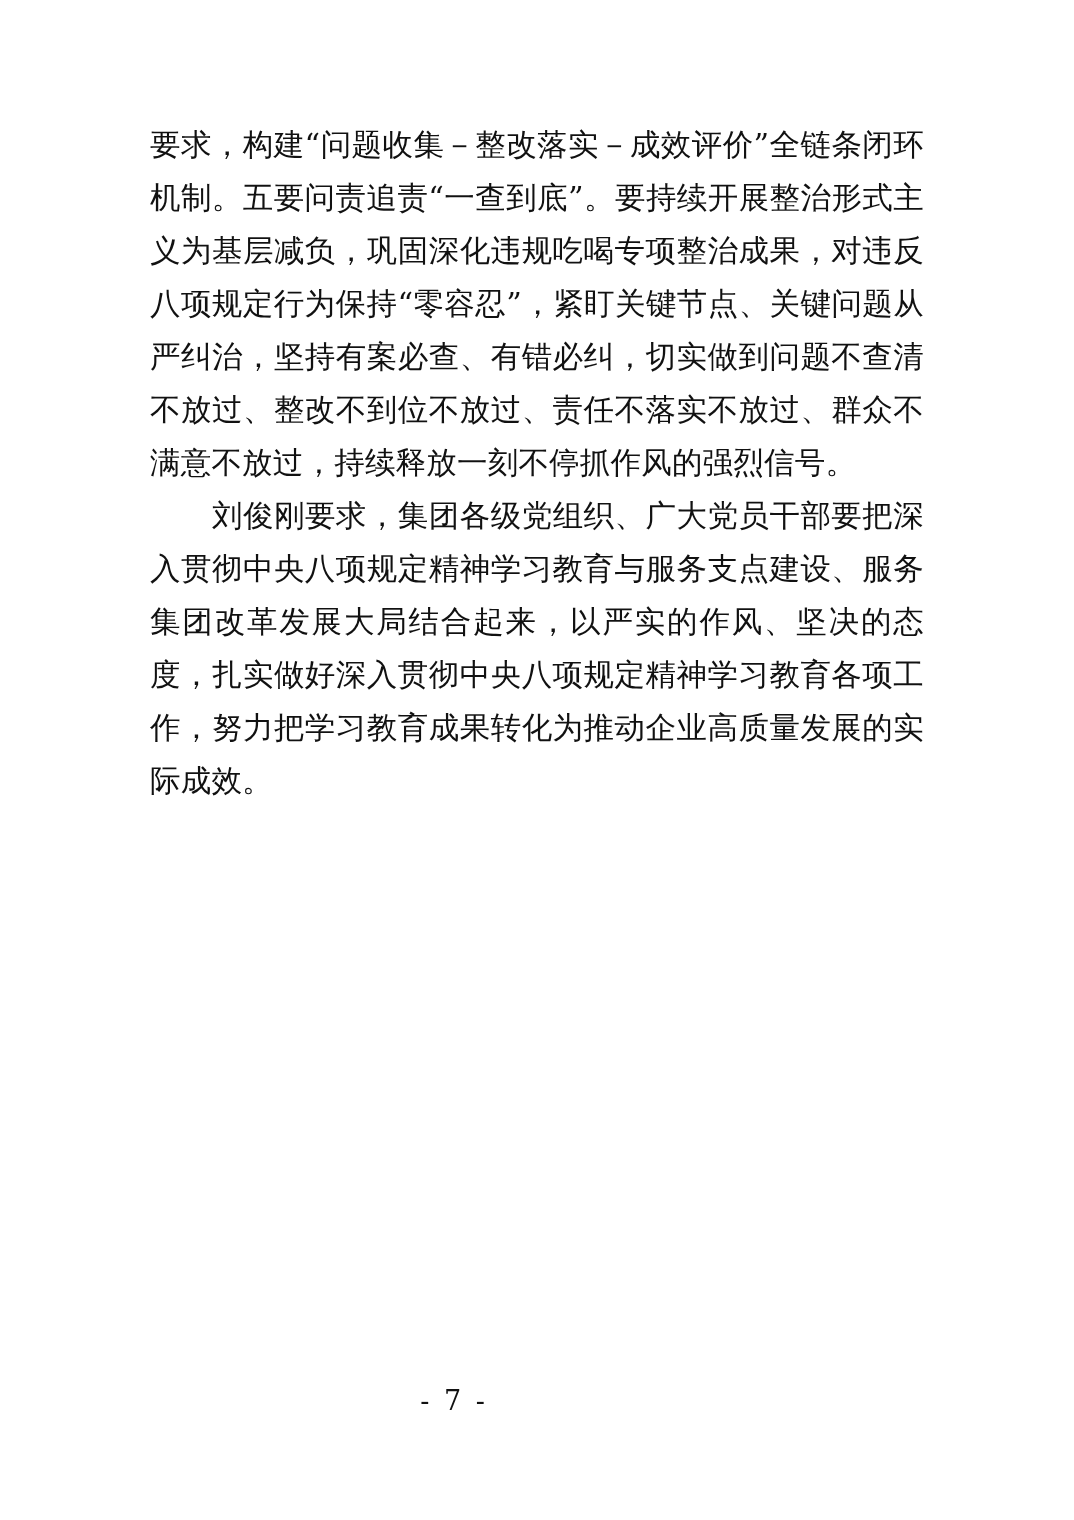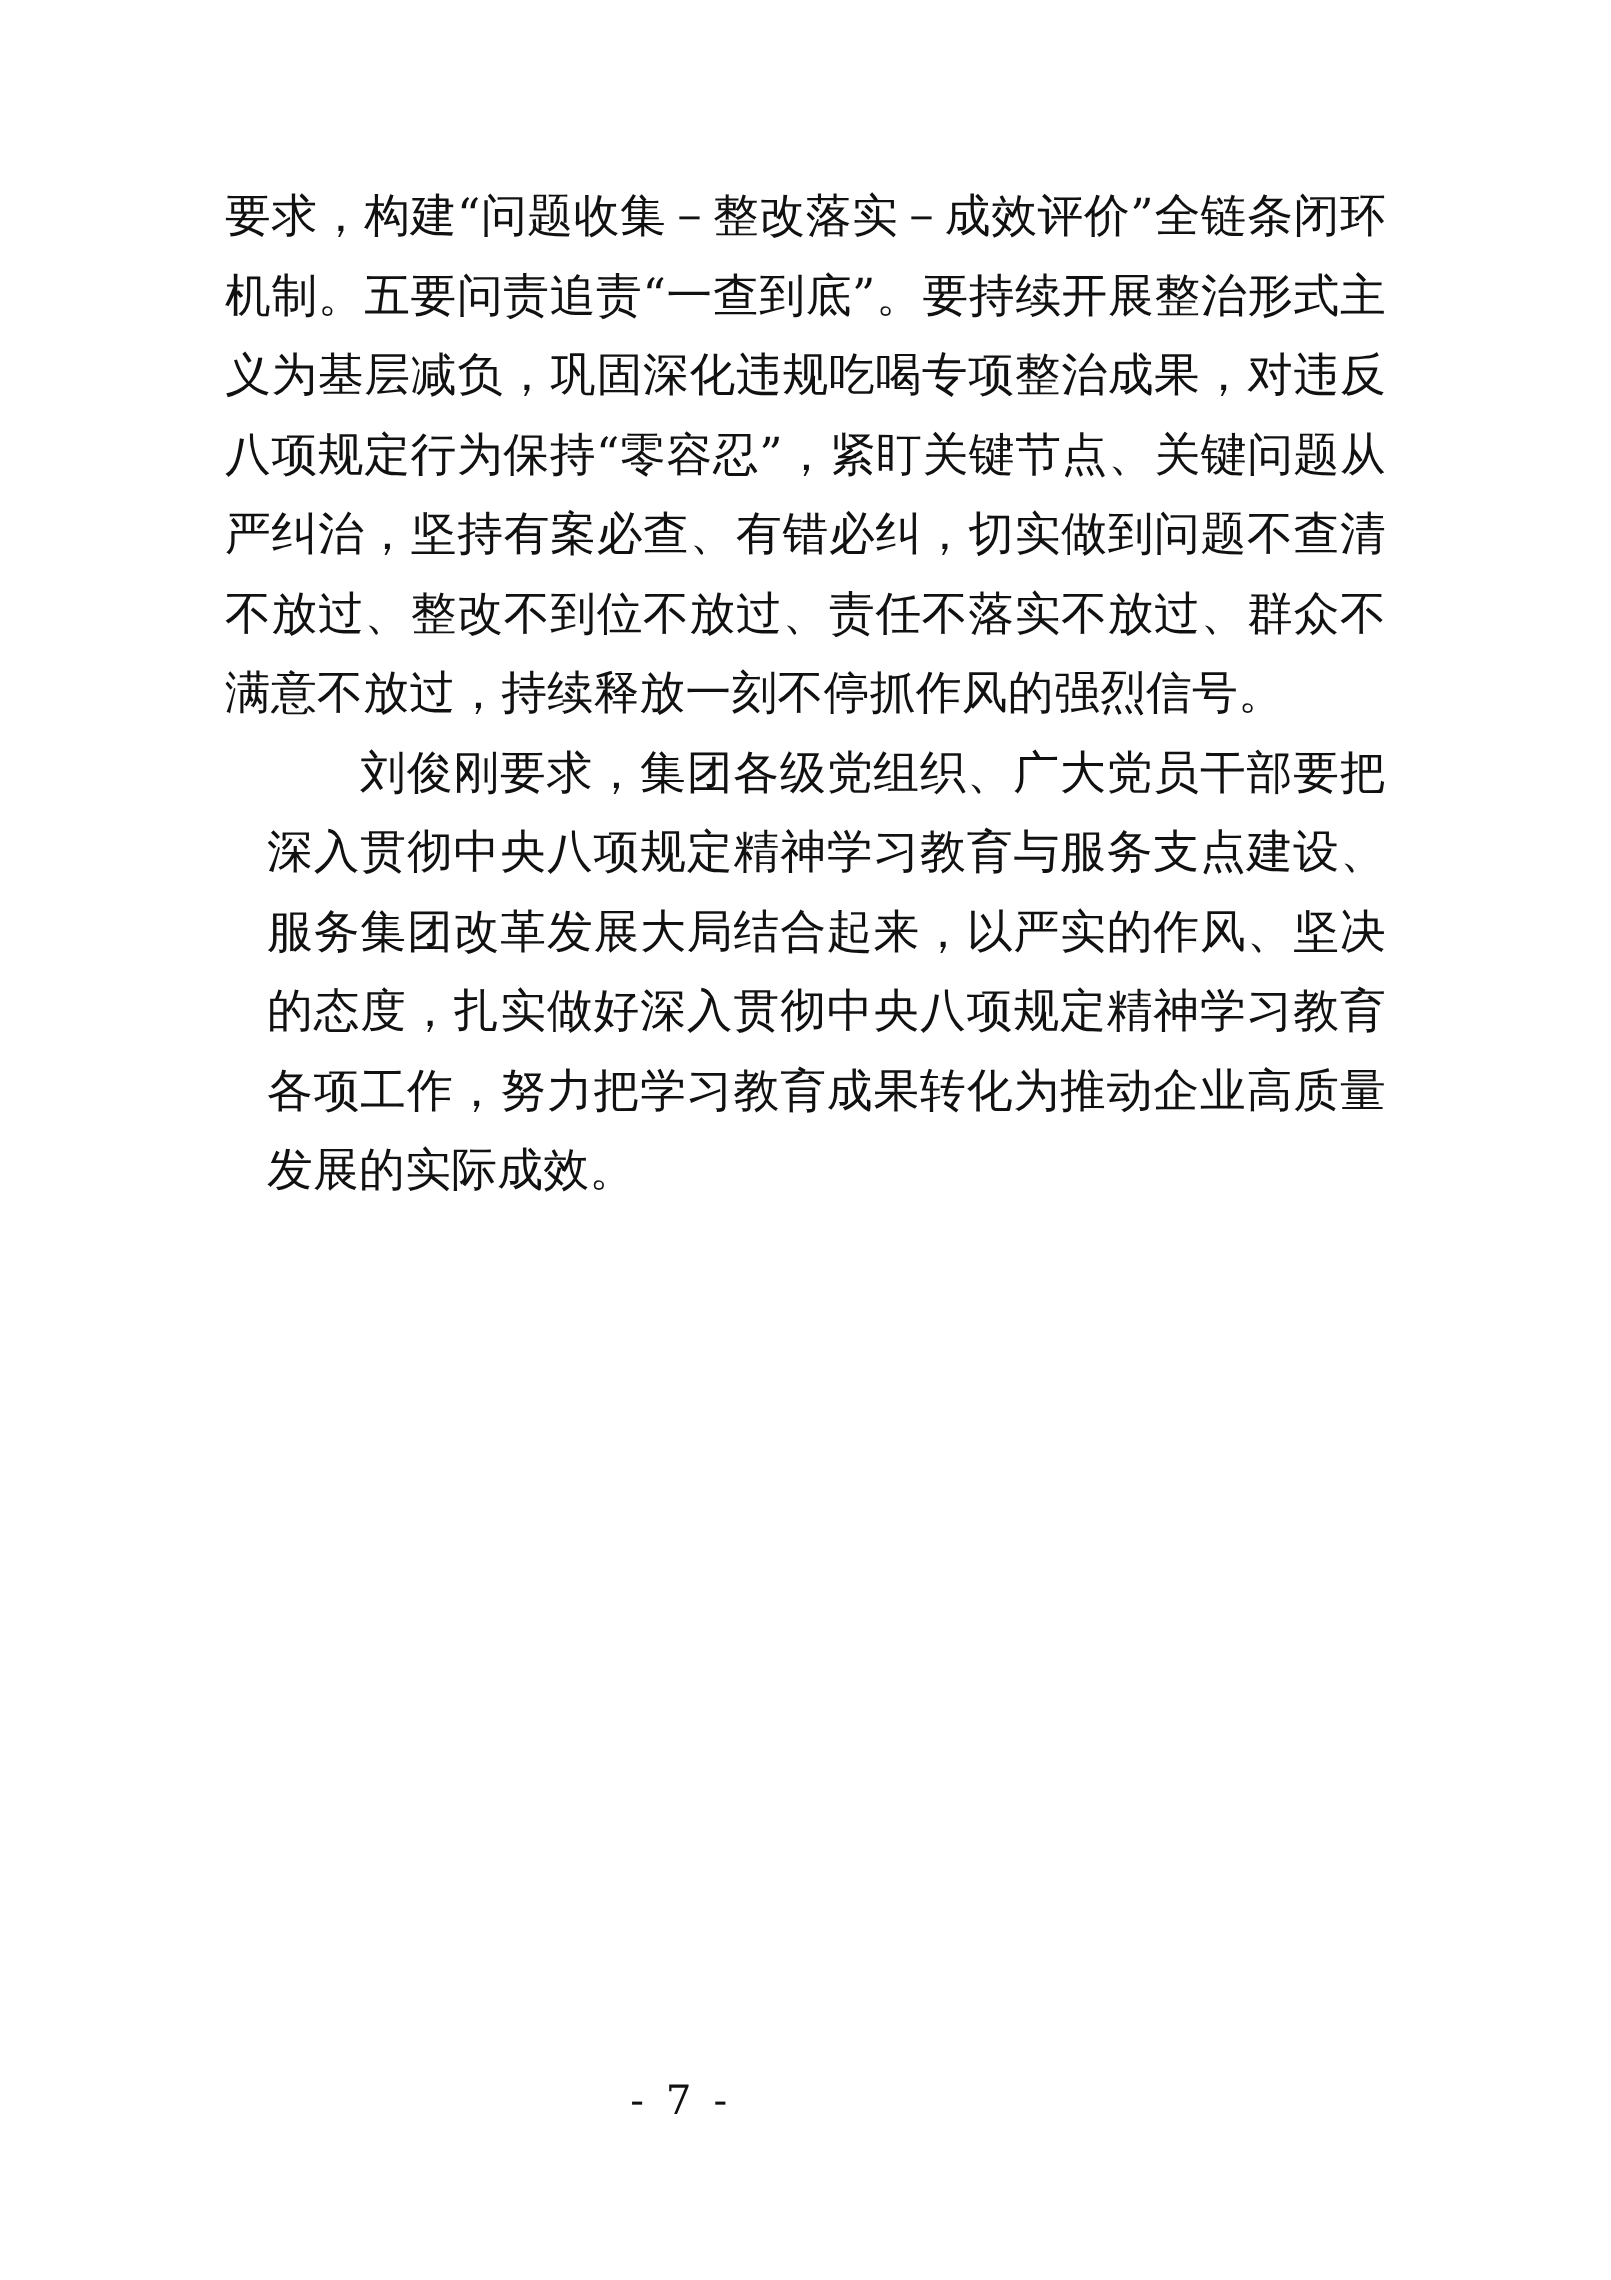--- a/index.html
+++ b/index.html
@@ -36,21 +36,20 @@
     text-justify: inter-ideograph;
     letter-spacing: 0.2px;
     margin: 0;
     color: #111111;
   }
   .para.indent {
     text-indent: 62px;
   }
   .para + .para {
     margin-top: 0px;
-    margin-left: 28px;
   }
   .page-number {
     position: absolute;
     left: 0;
     right: 0;
     top: 1385px;
     text-align: center;
     font-size: 27px;
     color: #111111;
     font-family: "DejaVu Serif", "Liberation Serif", serif;

